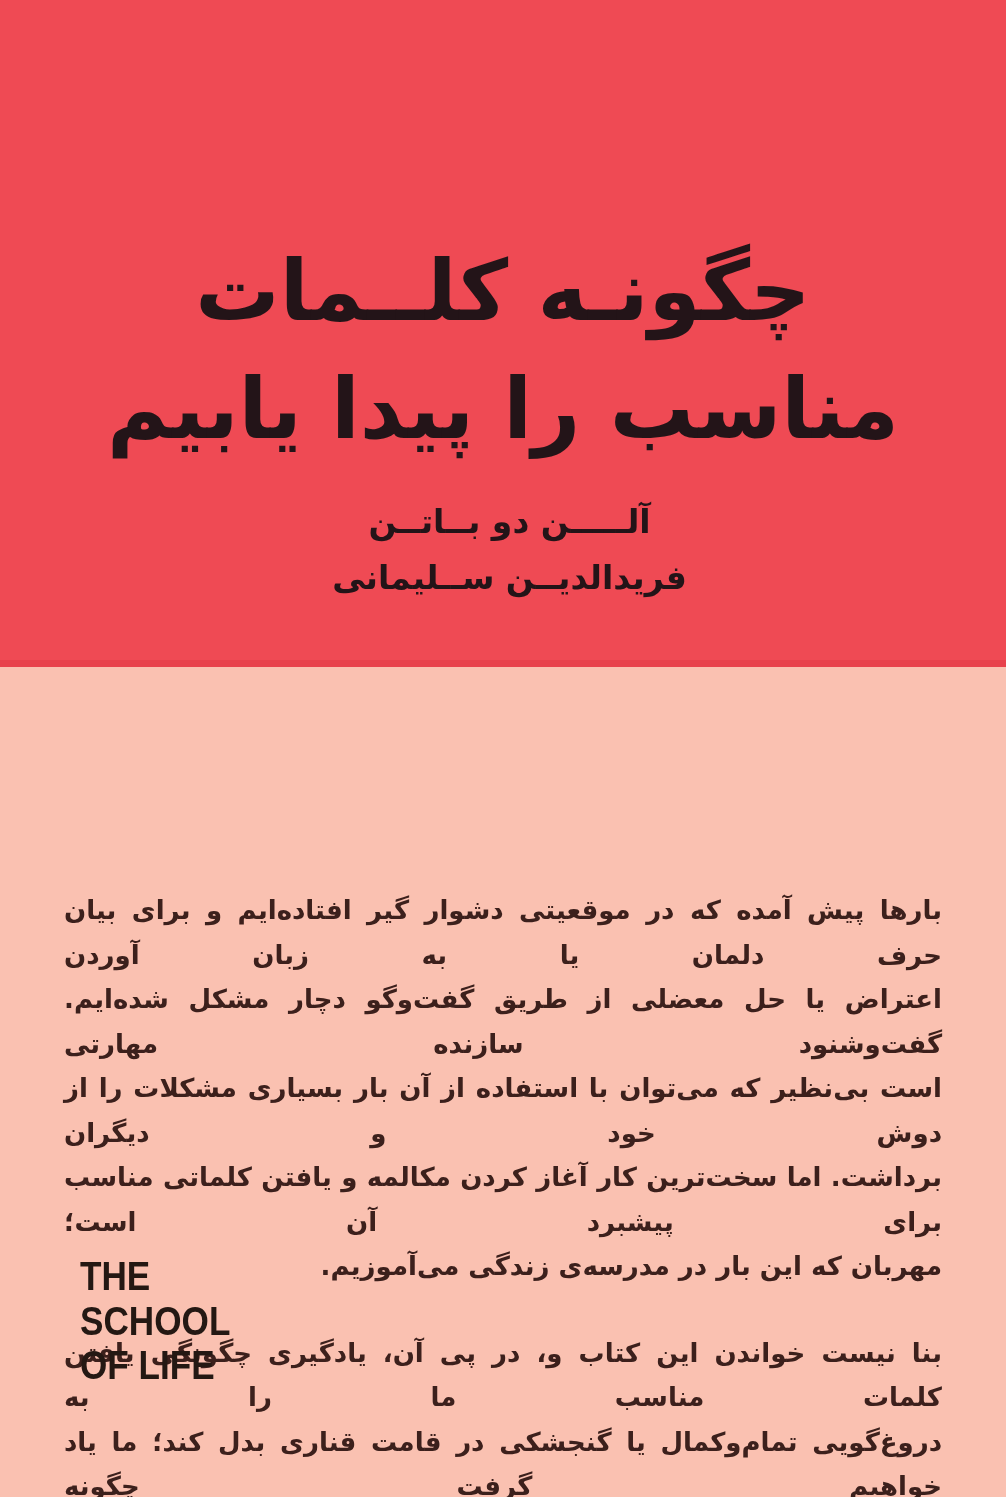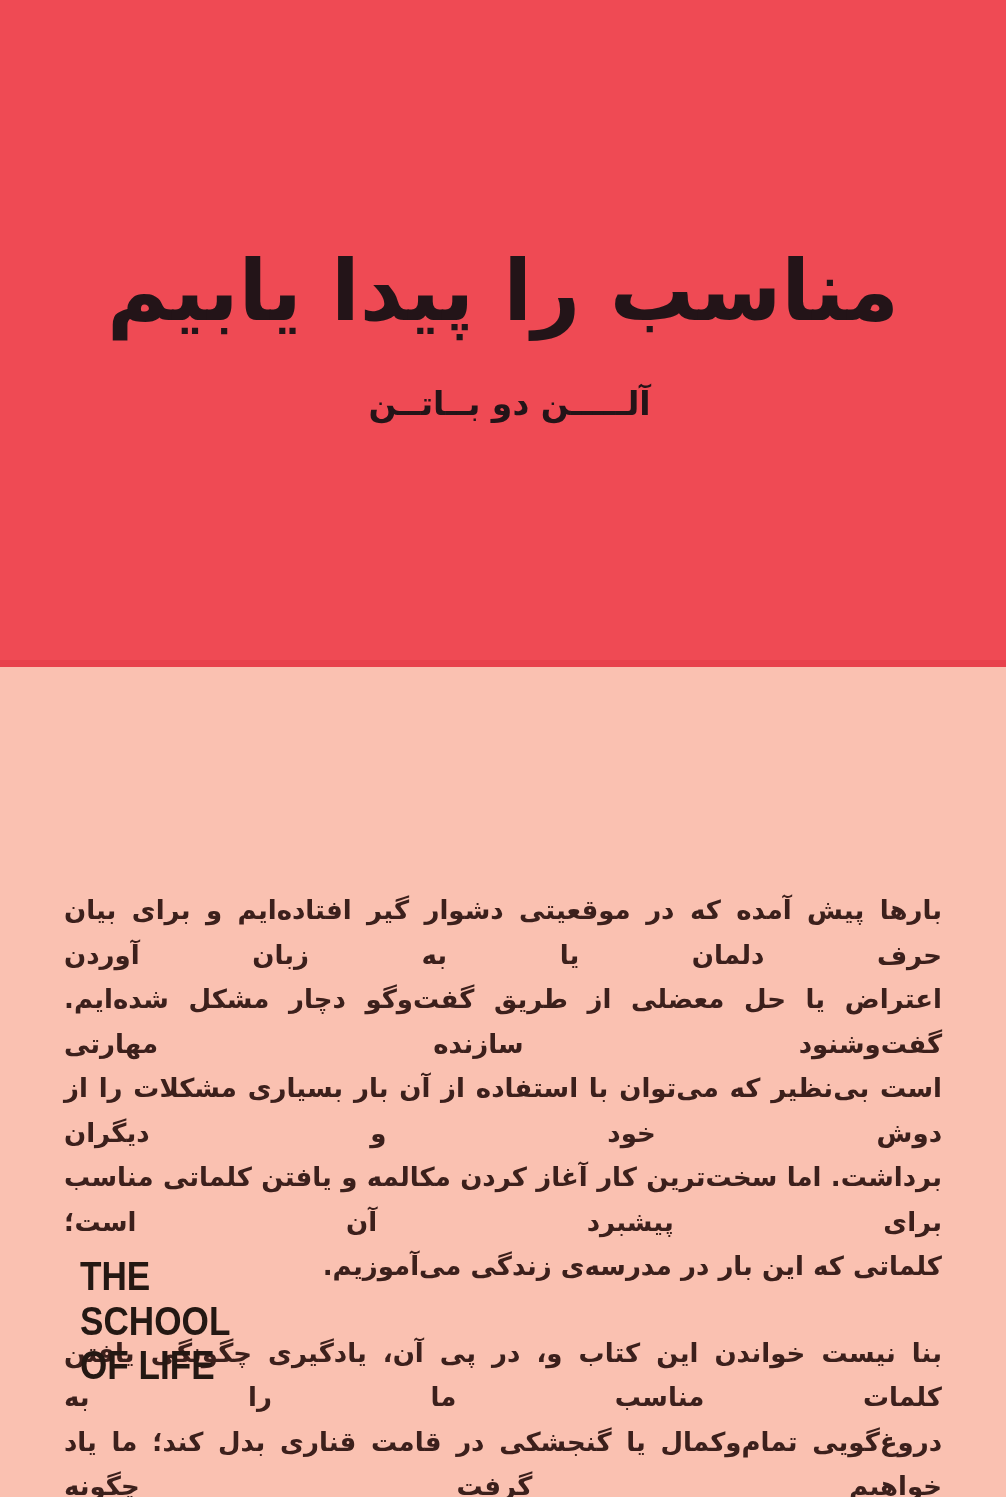--- a/index.html
+++ b/index.html
@@ -110,38 +110,40 @@
   }
   .logo-line { display: block; }
 </style>
 </head>
 <body>
 
 <div class="cover">
 
   <div class="top-section">
     <div class="title-block">
+      <div class="title-line">چگونـه کلــمات</div>
       <div class="title-line">مناسب را پیدا یابیم</div>
     </div>
     <div class="authors-block">
       <div class="author-line">آلـــــن دو بــاتــن</div>
+      <div class="author-line">فریدالدیــن ســلیمانی</div>
     </div>
   </div>
 
   <div class="section-divider"></div>
 
   <div class="bottom-section"></div>
 
   <div class="blurb">
     <p class="para">
       <span class="para-just">بارها پیش آمده که در موقعیتی دشوار گیر افتاده‌ایم و برای بیان حرف دلمان یا به زبان آوردن
 اعتراض یا حل معضلی از طریق گفت‌وگو دچار مشکل شده‌ایم. گفت‌وشنود سازنده مهارتی
 است بی‌نظیر که می‌توان با استفاده از آن بار بسیاری مشکلات را از دوش خود و دیگران
 برداشت. اما سخت‌ترین کار آغاز کردن مکالمه و یافتن کلماتی مناسب برای پیشبرد آن است؛</span>
-      <span class="para-last">کلماتی که این بار در مدرسه‌ی زندگی می‌آموزیم.</span>
+      <span class="para-last">مهربان که این بار در مدرسه‌ی زندگی می‌آموزیم.</span>
     </p>
     <p class="para">
       <span class="para-just">بنا نیست خواندن این کتاب و، در پی آن، یادگیری چگونگی یافتن کلمات مناسب ما را به
 دروغ‌گویی تمام‌وکمال یا گنجشکی در قامت قناری بدل کند؛ ما یاد خواهیم گرفت چگونه
 به اهدافی جزئی‌تر و درعین‌حال ارزشمندتر دست یابیم. درمی‌یابیم که چگونه مهربان و</span>
 
     </p>
   </div>
 
   <div class="logo">

